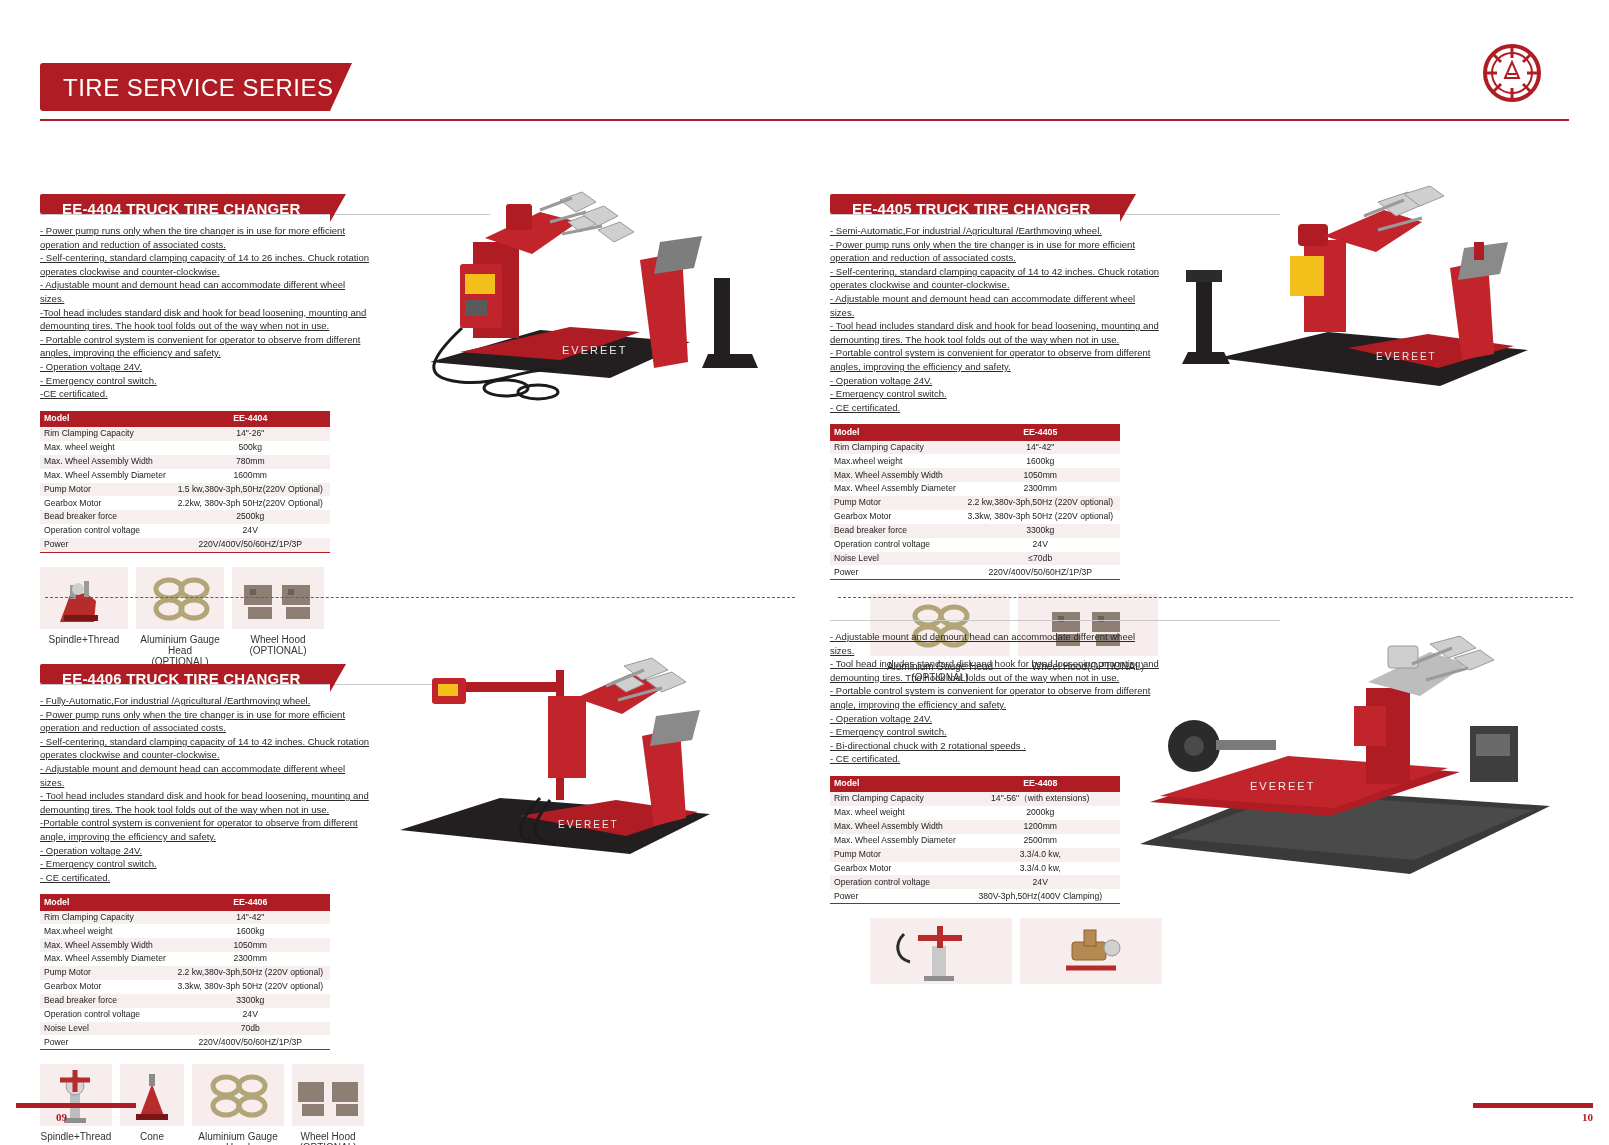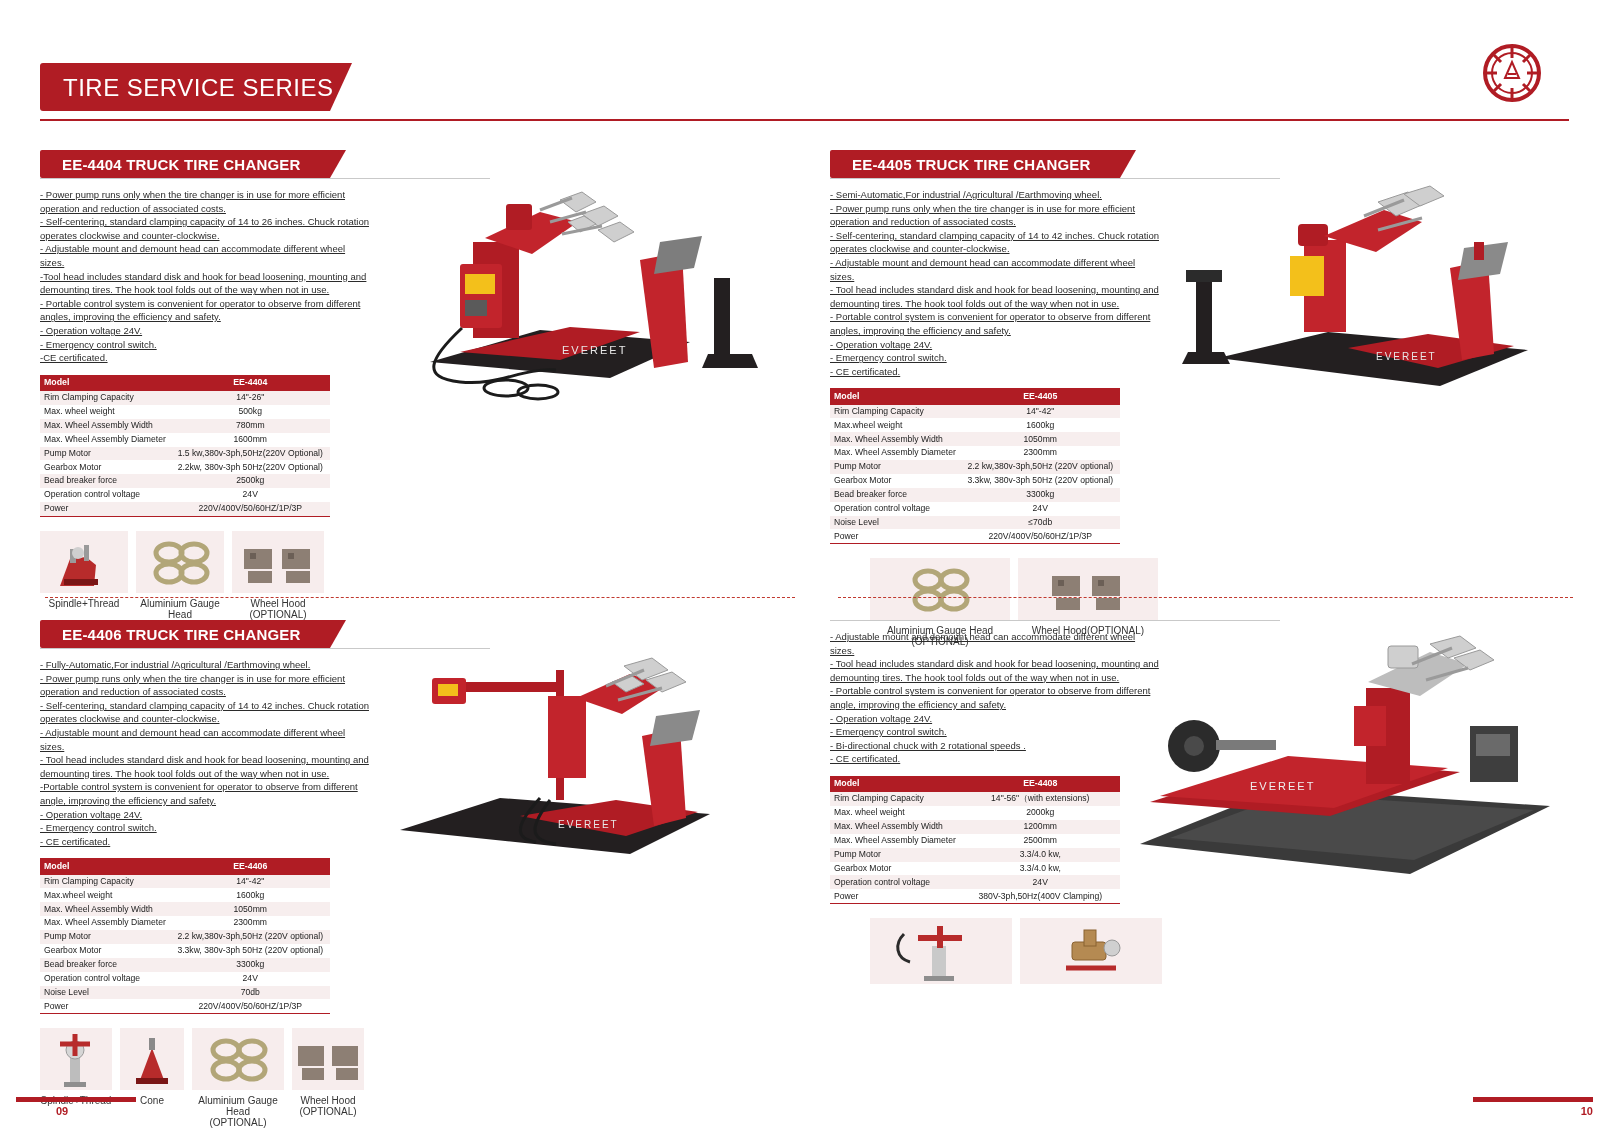--- a/index.html
+++ b/index.html
@@ -43,22 +43,22 @@
   
   .product {
     position:absolute;
   }
   .p1 { left:40px;  top:150px;  width:740px; height:430px; }
   .p2 { left:830px; top:150px;  width:740px; height:430px; }
   .p3 { left:40px;  top:620px;  width:740px; height:440px; }
   .p4 { left:830px; top:620px;  width:740px; height:440px; }
 
   .title-tab {
-    position:relative; height:28px; width:290px;
-    background:#b01c24; border-radius:2px 0 0 2px;
+    position:relative; height:20px; width:290px;
+    background:#b01c24; border-radius:2px 0 0 2px;margin-top:44px;
   }
   .title-tab .tail {
     position:absolute; left:290px; top:0; width:0; height:0;
     border-left:16px solid #b01c24;
     border-bottom:28px solid transparent;
   }
   .title-tab span {
     position:absolute; left:22px; top:6px;
     font-size:15px; font-weight:bold; color:#fff; letter-spacing:.2px;
     white-space:nowrap;
@@ -112,21 +112,21 @@
   .dash-sep {
     position:absolute; left:45px; top:597px; width:750px; height:0;
     border-top:1px dashed #c0392f;
   }
   .dash-sep2 {
     position:absolute; left:838px; top:597px; width:735px; height:0;
     border-top:1px dashed #c0392f;
   }
 
   
-  .footer-left, .footer-right { position:absolute; bottom:28px; }
+  .footer-left, .footer-right { position:absolute; bottom:22px;font-family:Liberation Serif, serif; }
   .footer-left { left:16px; width:120px; }
   .footer-right { right:16px; width:120px; text-align:right; }
   .fbar { height:5px; background:#b01c24; width:100%; }
   .fnum { font-size:11px; font-weight:bold; color:#b01c24; margin-top:3px; }
   .footer-right .fnum { text-align:right; }
   .footer-left .fnum { text-align:left; padding-left:40px;}
 </style>
 </head>
 <body>
 

